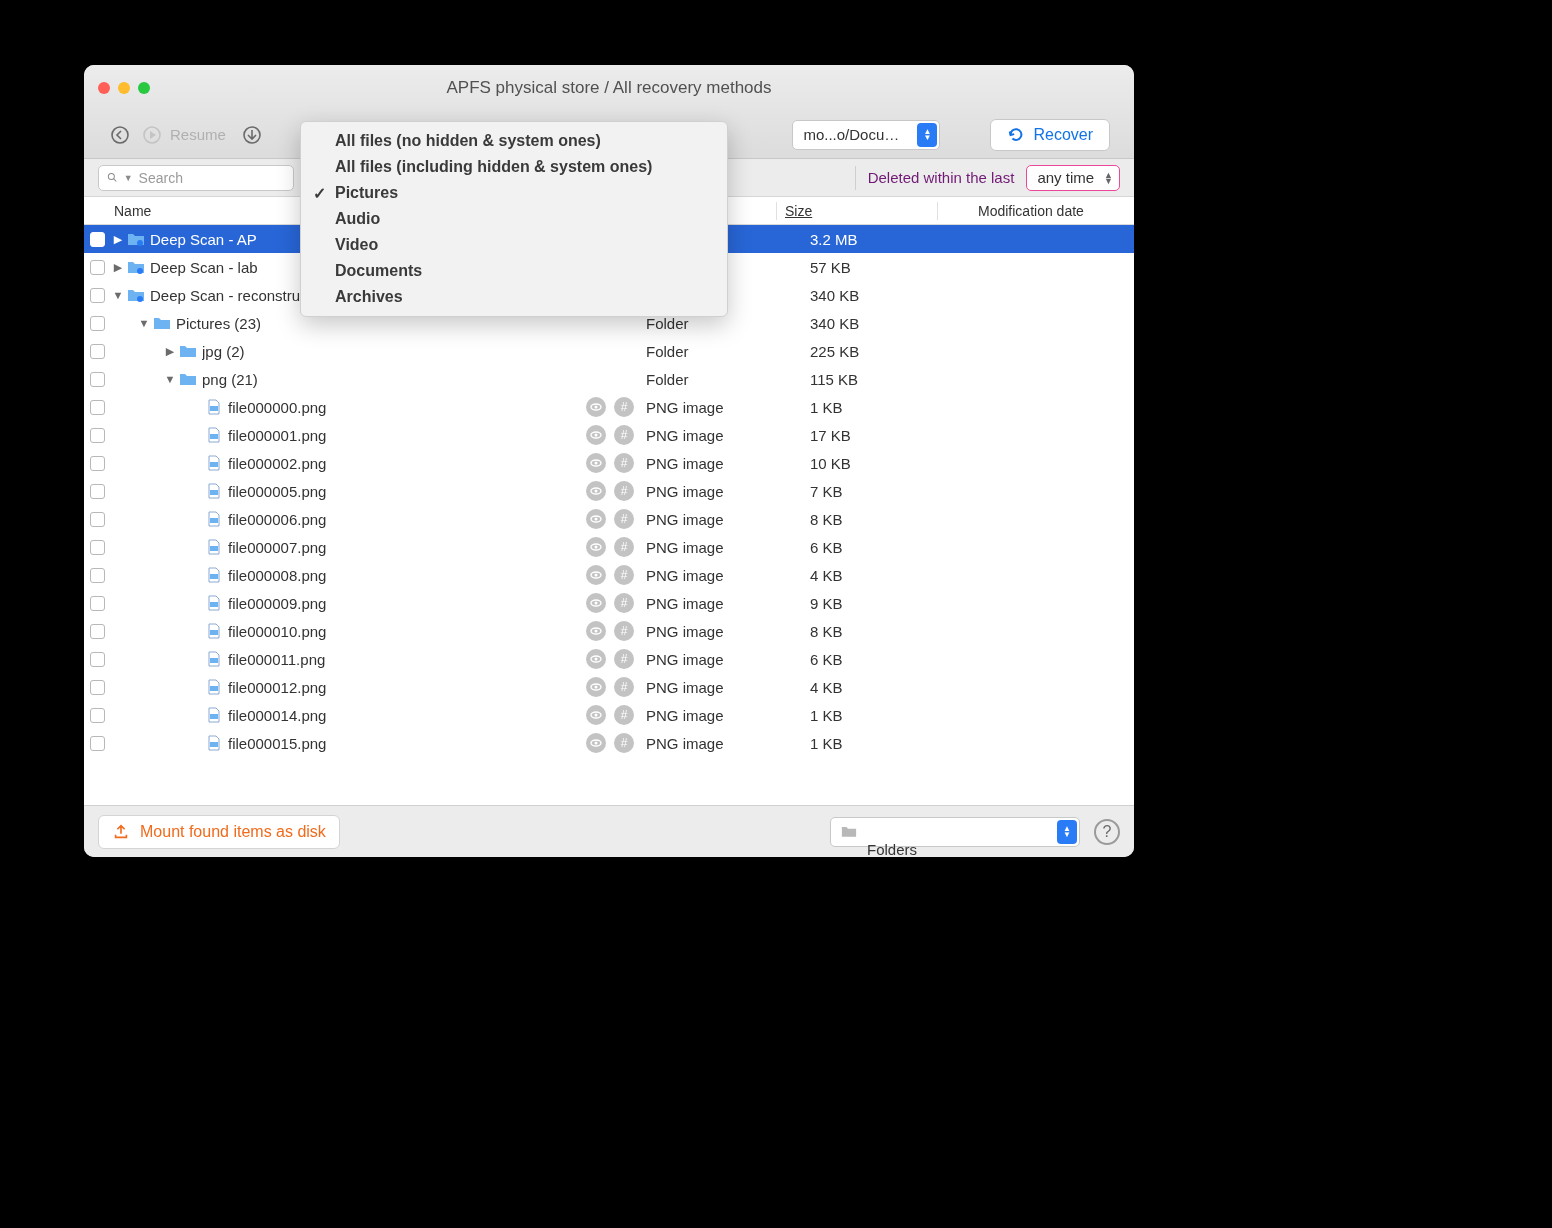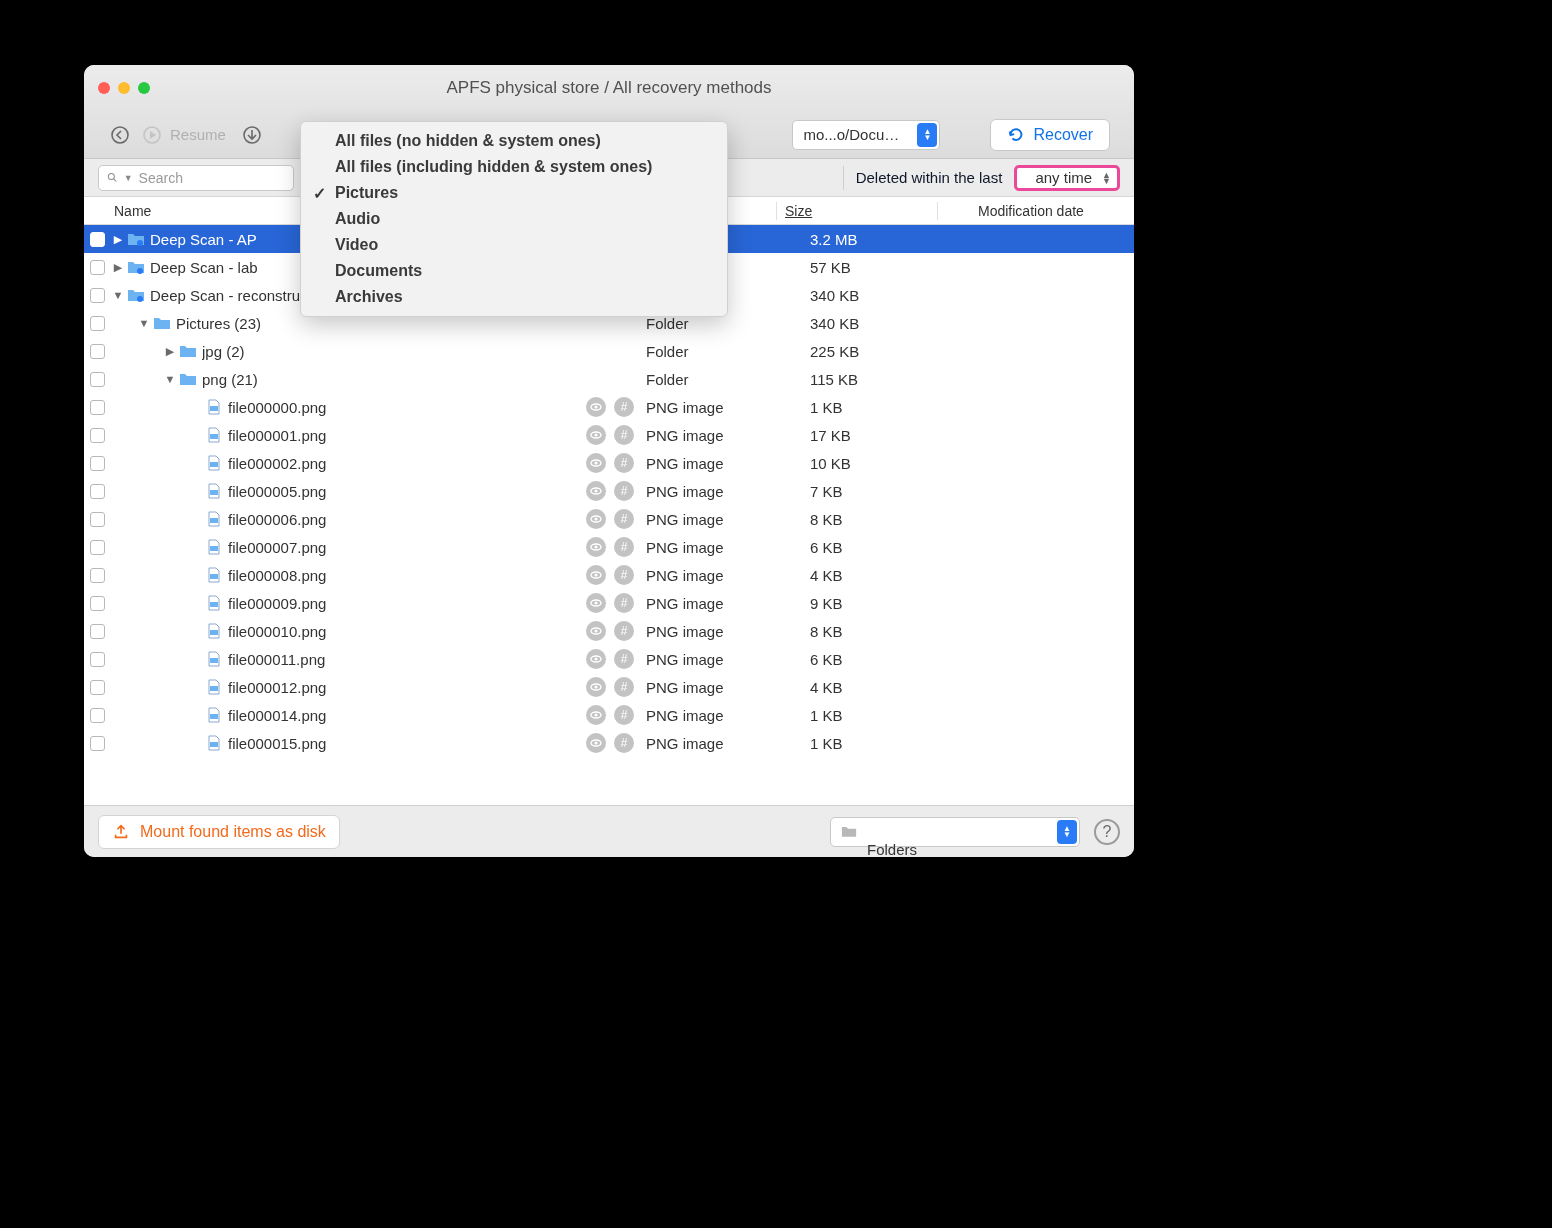--- a/index.html
+++ b/index.html
@@ -82,25 +82,25 @@
     padding: 0 14px; background: #ececec; border-bottom: 1px solid #d6d6d6;
   }
   .search {
     display:flex; align-items:center; gap:6px;
     background:#fff; border:1px solid #c8c8c8; border-radius:5px;
     height:26px; padding:0 8px; width: 196px; color:#888;
   }
   .search input { border:none; outline:none; font-size:14px; color:#333; width:100%; background:transparent; }
   .search input::placeholder { color:#9a9a9a; }
   .divider-v { width:1px; height:24px; background:#cfcfcf; }
-  .filter-label { color:#0f172a; font-size:15px; white-space:nowrap; }
+  .filter-label { color:#701a75; font-size:15px; white-space:nowrap; }
   .anytime {
     display:flex; align-items:center; gap:10px;
-    background:#fff; border:3px solid #ec4899; border-radius:5px;
-    height:26px; padding:0 6px 0 18px; font-size:15px; color:#333;
+    background:#fff; border:1px solid #ec4899; border-radius:5px;
+    height:26px; padding:0 6px 0 10px; font-size:15px; color:#333;
   }
   .stepper { display:flex; flex-direction:column; line-height:6px; font-size:9px; color:#666; }
 
   .columns {
     height: 28px; display:flex; align-items:center;
     background: #fff; border-bottom: 1px solid #d9d9d9;
     font-size: 14px; color:#333;
   }
   .col-name { padding-left: 30px; flex: 1; }
   .col-kind { width: 164px; }

